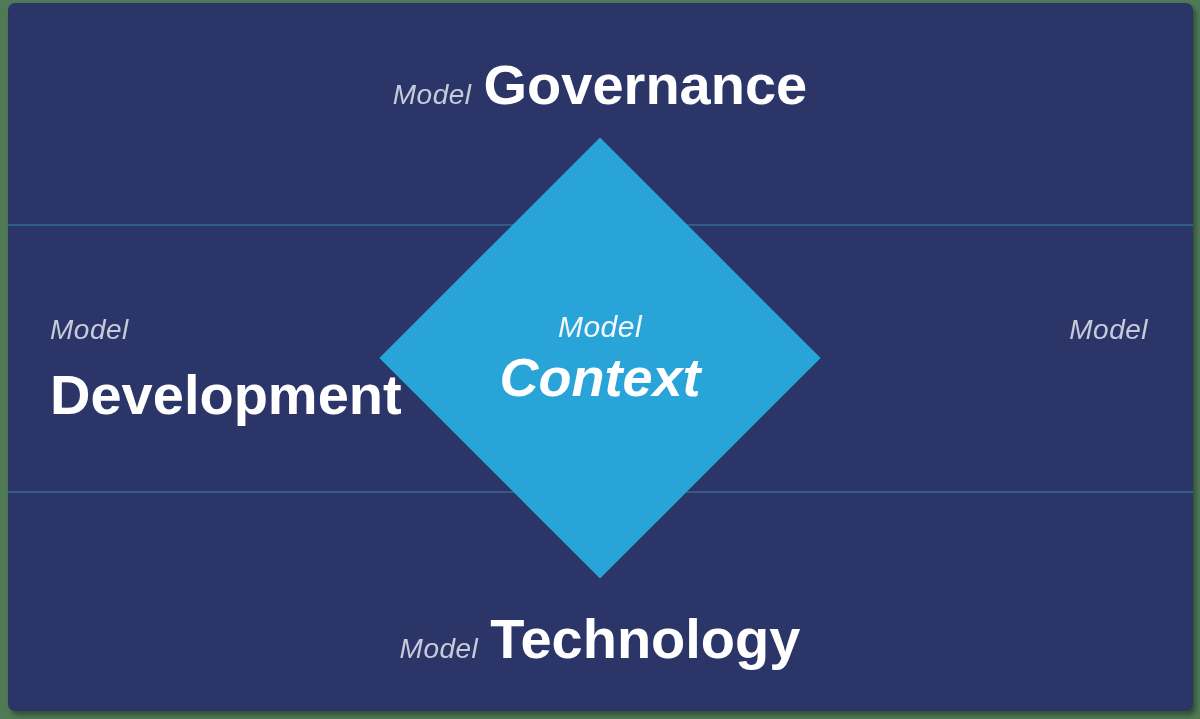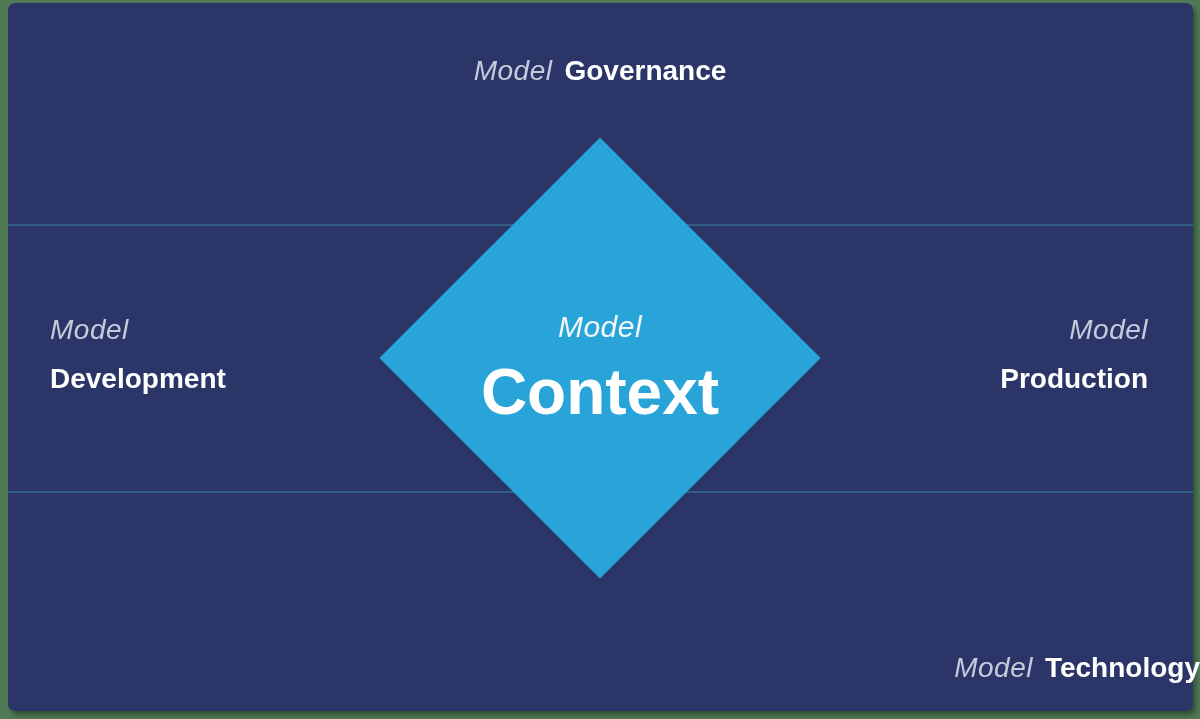--- a/index.html
+++ b/index.html
@@ -51,35 +51,35 @@
     white-space: nowrap;
   }
   .prefix {
     font-size: 28px;
     font-weight: 400;
     color: var(--prefix-color, #c6cbdb);
     letter-spacing: 0.5px;
     font-style: italic;
   }
   .main-word {
-    font-size: 28px;
+    font-size: 56px;
     font-weight: 700;
     color: var(--main-color, #ffffff);
     letter-spacing: 0px;
   }
   
   .h-label {
     left: 0;
     width: 1200px;
     text-align: center;
     line-height: 1.05;
   }
   .h-label .prefix { vertical-align: baseline; margin-right: 12px; }
   .h-label.top-label { top: 56px; }
-  .h-label.bottom-label { top: 653px; text-align: right; }
+  .h-label.bottom-label { top: 610px; }
   
   .v-label { top: 312px; }
   .v-label .prefix { display: block; line-height: 1.25; }
   .v-label .main-word { display: block; line-height: 1.15; margin-top: 16px; }
   .v-label.left-label { left: 50px; text-align: left; }
   .v-label.right-label { right: 52px; text-align: right; }
   
   .center-label {
     left: 400px;
     top: 309px;
@@ -87,23 +87,24 @@
     text-align: center;
   }
   .center-label .prefix {
     display: block;
     font-size: 30px;
     color: var(--center-prefix-color, #f2f7fc);
     line-height: 1.2;
   }
   .center-label .main-word {
     display: block;
-    font-size: 64px;
+    font-size: 54px;
     line-height: 1.1;
-    margin-top: 12px;
+    margin-top: 3px;
+    font-style: italic;
   }
 </style>
 </head>
 <body>
 
 <div class="canvas"></div>
 
 <div class="divider top-divider"></div>
 <div class="divider bottom-divider"></div>
 
@@ -118,18 +119,17 @@
   <span class="main-word">Development</span>
 </div>
 
 <div class="label center-label">
   <span class="prefix">Model</span>
   <span class="main-word">Context</span>
 </div>
 
 <div class="label v-label right-label">
   <span class="prefix">Model</span>
-  <span class="main-word">Production</span>
 </div>
 
 <div class="label h-label bottom-label">
   <span class="prefix">Model</span><span class="main-word">Technology</span>
 </div>
 
 </body></html>

